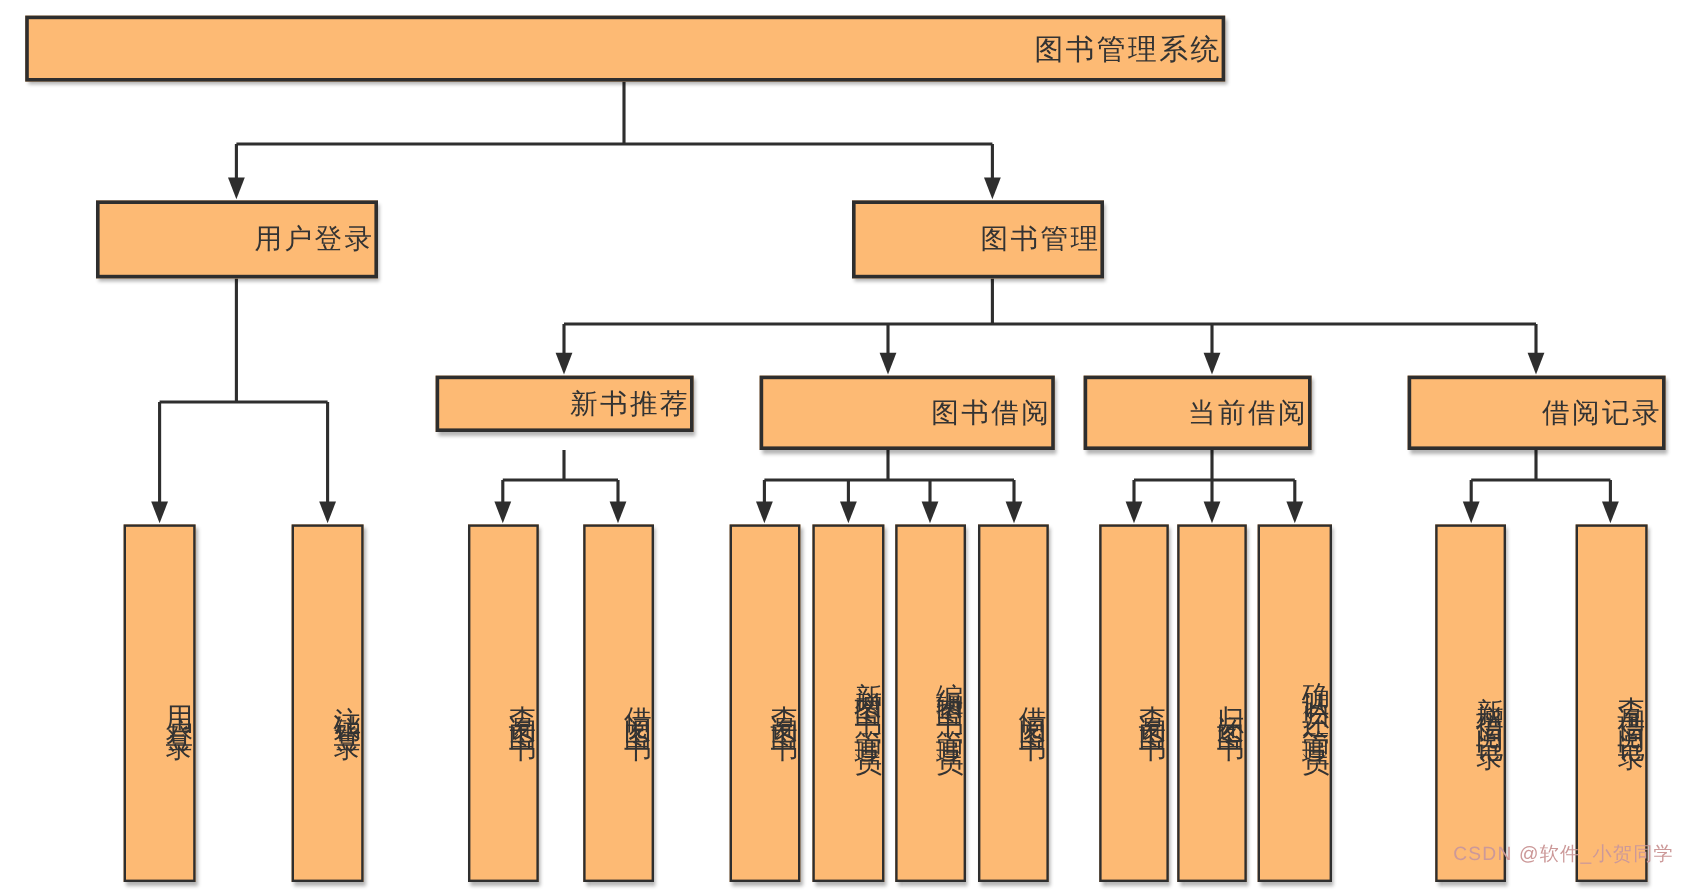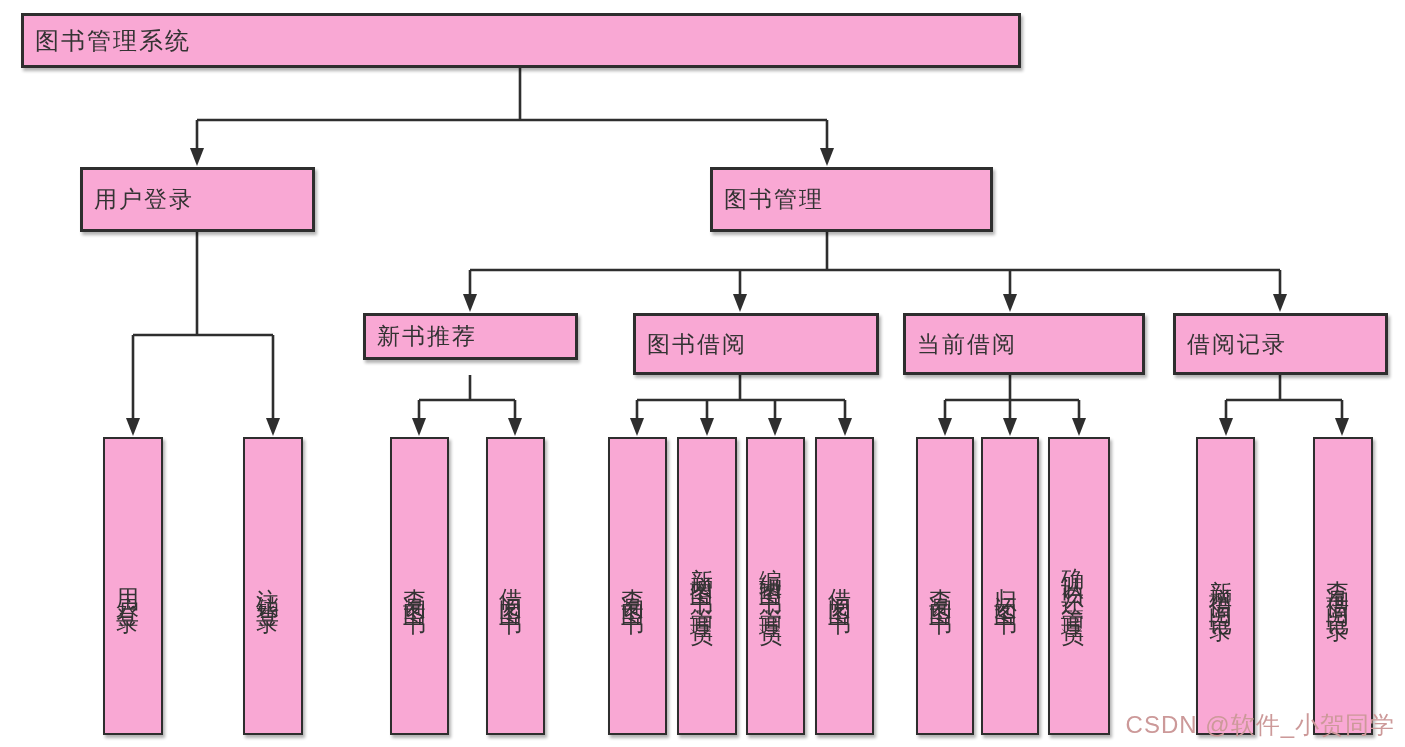--- a/index.html
+++ b/index.html
@@ -14,48 +14,47 @@
   #stage{
     position:relative;
     width:1405px;height:747px;
     background:var(--bg);
     overflow:hidden;
   }
   #connectors{position:absolute;left:0;top:0;z-index:1;}
   .node{
     position:absolute;
     box-sizing:border-box;
-    background:#f9a8d4;
+    background:#fdba74;
     border:3px solid var(--border);
     box-shadow:2px 3px 3px rgba(0,0,0,0.30);
     display:flex;
     align-items:center;
-    justify-content:flex-start;
+    justify-content:flex-end;
     z-index:2;
     font-size:23px;
     letter-spacing:2px;
     white-space:nowrap;
-    padding-left:11px;
   }
   .root{font-size:24px;}
   .vbox{border-width:2px;}
   .vbox .vtext{
     writing-mode:vertical-rl;
     text-orientation:mixed;
     font-size:23px;
     line-height:1;
     letter-spacing:8px;
     letter-spacing:8px;
   }
   #watermark{
     position:absolute;
     right:10px;
-    bottom:6px;
+    bottom:24px;
     z-index:3;
-    font-size:24px;
+    font-size:16px;
     letter-spacing:1px;
     color:var(--wm);
     white-space:nowrap;
   }
 </style>
 </head>
 <body>
 
 <div id="stage">
 
@@ -90,31 +89,31 @@
     </g>
   </svg>
 
   <div class="node root" style="left:21px;top:13px;width:1000px;height:55px;">
     <span>图书管理系统</span>
   </div>
 
   <div class="node" style="left:80px;top:167px;width:235px;height:65px;">
     <span>用户登录</span>
   </div>
-  <div class="node" style="left:710px;top:167px;width:283px;height:65px;">
+  <div class="node" style="left:710px;top:167px;width:210px;height:65px;">
     <span>图书管理</span>
   </div>
 
   <div class="node" style="left:363px;top:313px;width:215px;height:47px;">
     <span>新书推荐</span>
   </div>
   <div class="node" style="left:633px;top:313px;width:246px;height:62px;">
     <span>图书借阅</span>
   </div>
-  <div class="node" style="left:903px;top:313px;width:242px;height:62px;">
+  <div class="node" style="left:903px;top:313px;width:190px;height:62px;">
     <span>当前借阅</span>
   </div>
   <div class="node" style="left:1173px;top:313px;width:215px;height:62px;">
     <span>借阅记录</span>
   </div>
 
   <div class="node vbox" style="left:103px;top:437px;width:60px;height:298px;">
     <span class="vtext">用户登录</span>
   </div>
   <div class="node vbox" style="left:243px;top:437px;width:60px;height:298px;">

